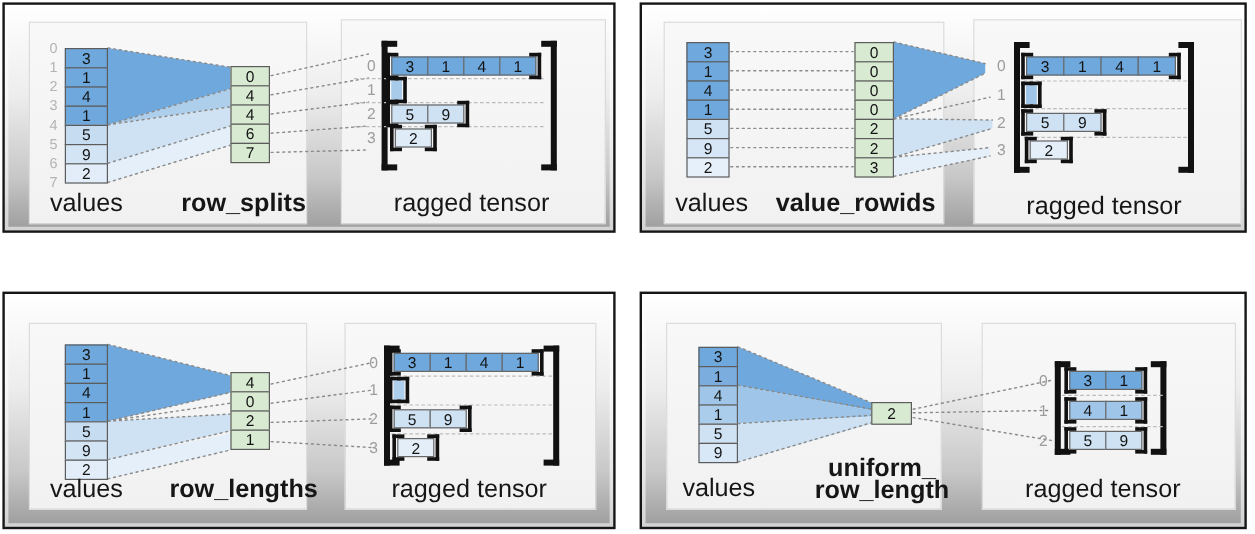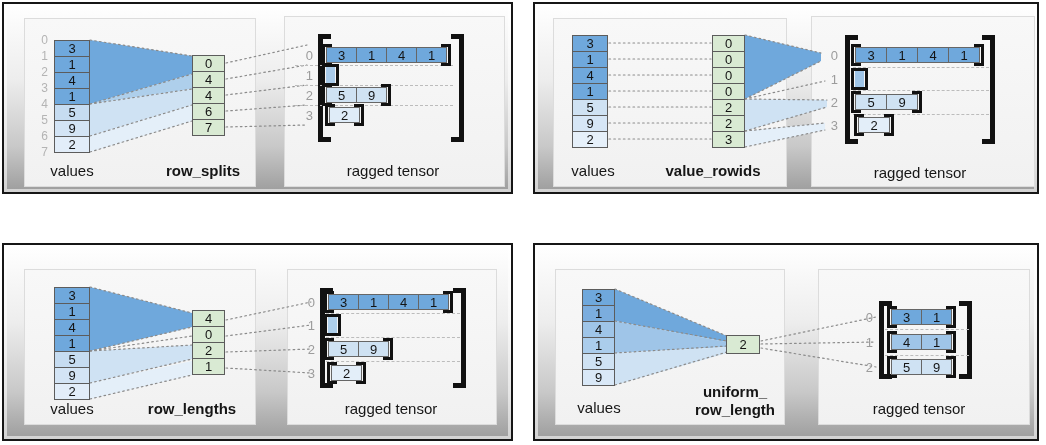--- a/index.html
+++ b/index.html
@@ -26,21 +26,21 @@
   }
   .cell:first-child { margin-top:0; }
   .gcol .cell { width:33px; }
   .w33 .cell { width:33px; }
   .gcell {
     position:absolute; box-sizing:border-box; border:1px solid #5c5c5c;
     display:flex; align-items:center; justify-content:center; font-size:13px; color:#141414;
   }
   .idxcol { position:absolute; display:flex; flex-direction:column; }
   .idx { height:16px; line-height:16px; width:20px; text-align:right; font-size:12px; color:#b4b4b4; }
-  .lbl { position:absolute; transform:translate(-50%,-50%); font-size:15px; color:#161616; white-space:nowrap; }
+  .lbl { position:absolute; transform:translate(-50%,-50%); font-size:21px; color:#161616; white-space:nowrap; }
   .lbl.bold { font-weight:bold; }
   .rowlab { position:absolute; width:16px; text-align:right; font-size:13px; color:#9c9c9c; transform:translateY(-50%); }
   .obk { position:absolute; box-sizing:border-box; width:13px; }
   .obk.l { border:5px solid #111; border-right:0; }
   .obk.r { border:5px solid #111; border-left:0; }
   .trow { position:absolute; }
   .rwrap { position:relative; display:flex; }
   .rwrap::before {
     content:""; position:absolute; left:-4px; top:-3px; bottom:-3px; width:10px;
     box-sizing:border-box; border:3px solid #111; border-right:0;
@@ -257,21 +257,21 @@
     <div class="cell" style="background: rgb(211, 228, 245);">9</div>
     <div class="cell" style="background: rgb(226, 237, 249);">2</div>
   </div>
   <div class="gcol" style="left:188px;top:65px">
     <div class="cell" style="background: rgb(217, 234, 211);">4</div>
     <div class="cell" style="background: rgb(217, 234, 211);">0</div>
     <div class="cell" style="background: rgb(217, 234, 211);">2</div>
     <div class="cell" style="background: rgb(217, 234, 211);">1</div>
   </div>
   <span class="lbl" style="left:68px;top:163px">values</span>
-  <span class="lbl bold" style="left:188px;top:163px">row_lengths</span>
+  <span class="lbl bold" style="left:199px;top:163px">row_lengths</span>
   <span class="lbl" style="left:387px;top:163px">ragged tensor</span>
   <div class="obk l" style="left:316px;top:43px;height:100px"></div>
   <div class="obk r" style="left:449px;top:43px;height:100px"></div>
   <div class="sep" style="left:322px;top:68px;width:134px"></div>
   <div class="sep" style="left:322px;top:92px;width:134px"></div>
   <div class="sep" style="left:322px;top:116px;width:134px"></div>
   <span class="rowlab" style="left:295px;top:57px">0</span>
   <span class="rowlab" style="left:295px;top:80px">1</span>
   <span class="rowlab" style="left:295px;top:104px">2</span>
   <span class="rowlab" style="left:295px;top:128px">3</span>

